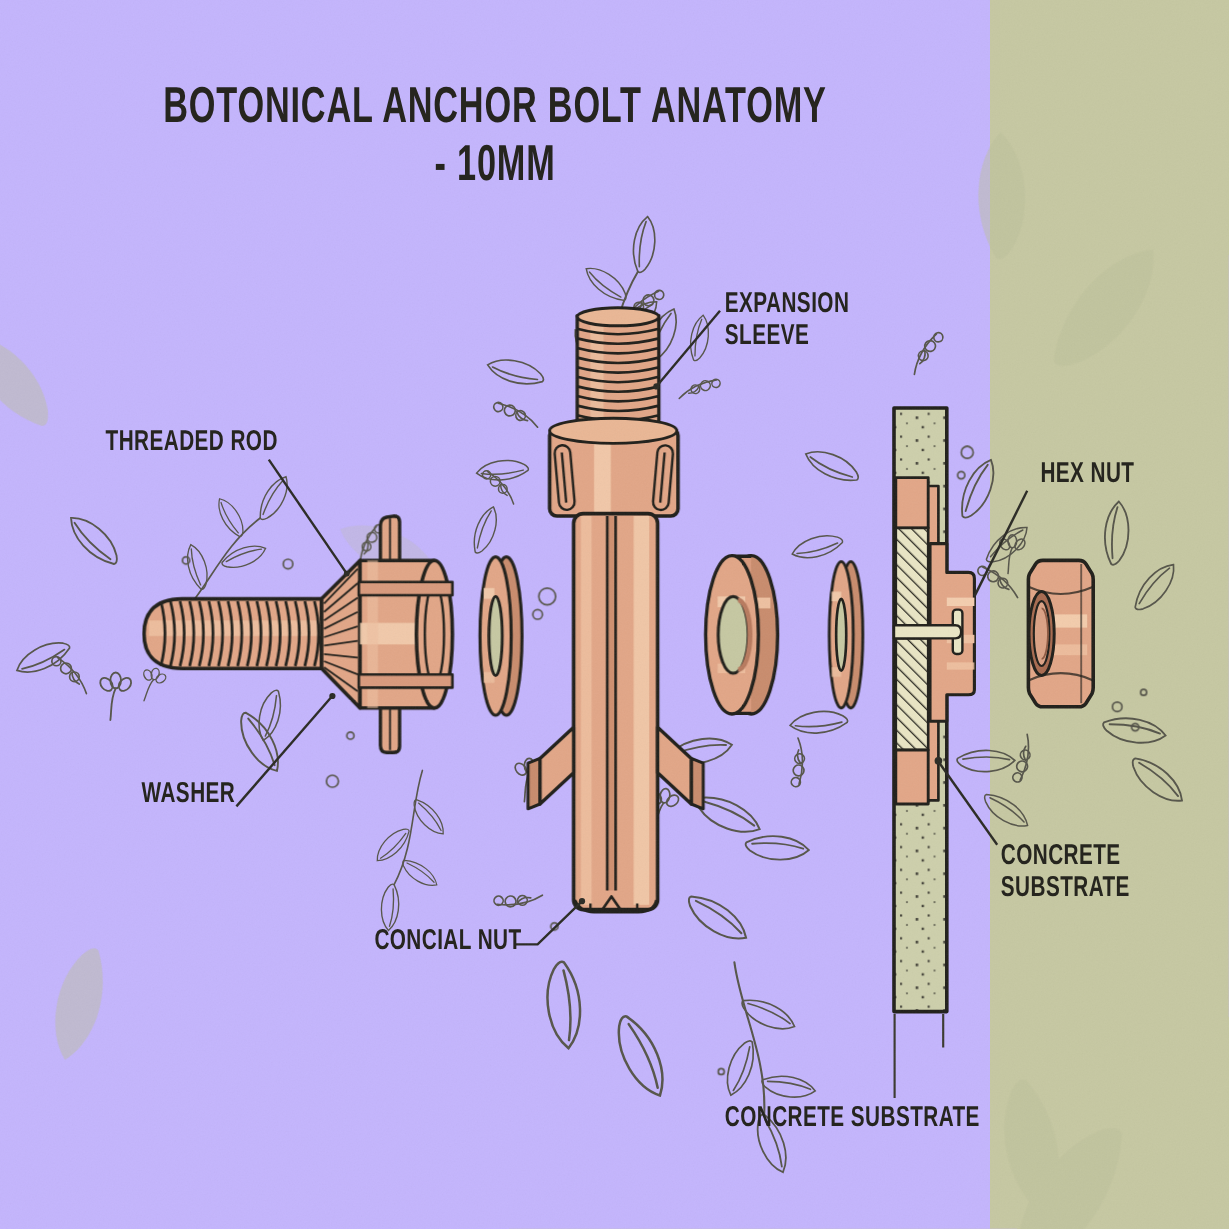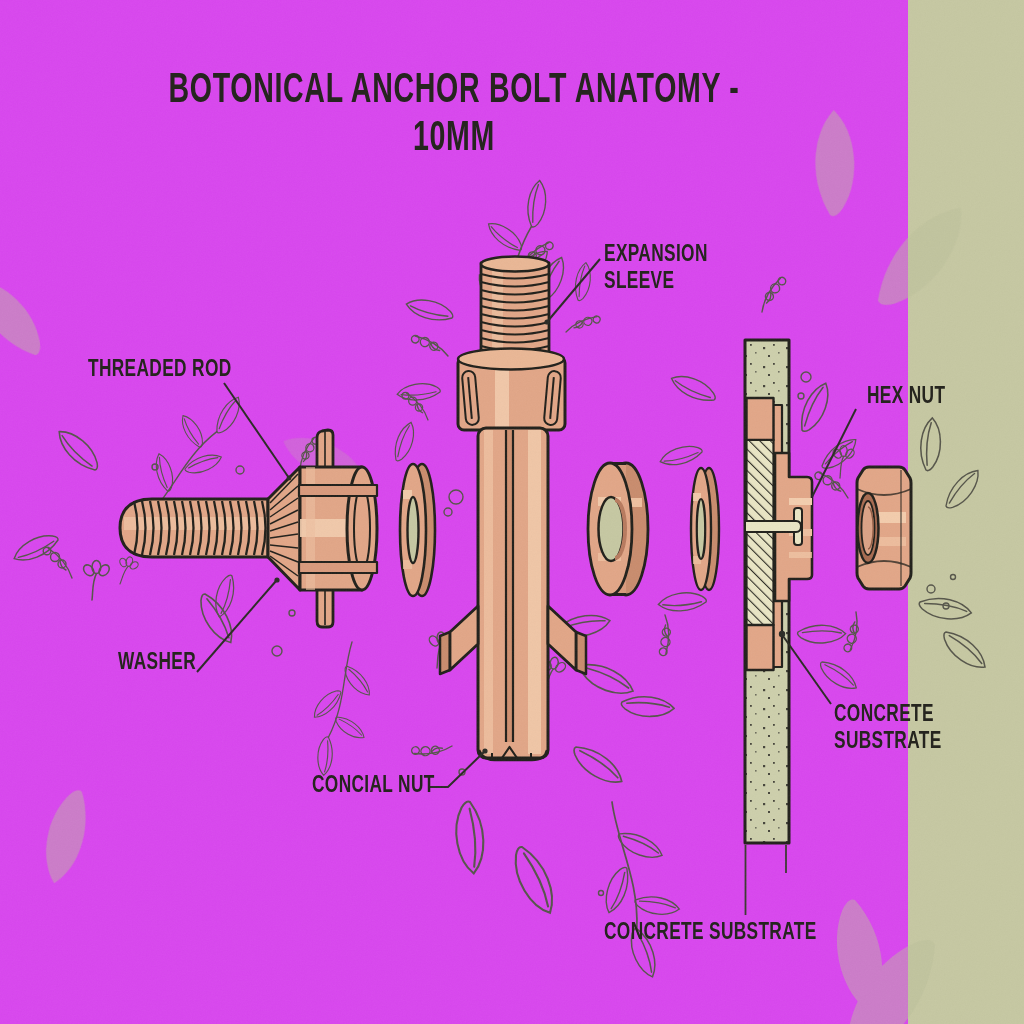--- a/index.html
+++ b/index.html
@@ -1,21 +1,21 @@
 <!DOCTYPE html>
 <html><head>
 <meta charset="utf-8">
 <style>
   html,body{margin:0;padding:0;}
   body{
     width:1024px;height:1024px;overflow:hidden;
     background:#c6c8a2;
     font-family:"Liberation Sans","DejaVu Sans",sans-serif;
   }
-  .stage{position:relative;width:908px;height:1024px;background:#d946ef;}
+  .stage{position:relative;width:825px;height:1024px;background:#c4b5fd;}
   svg.art{position:absolute;left:0;top:0;}
   .title{
     position:absolute;left:0;right:0;top:64px;text-align:center;
     font-weight:700;font-size:42px;letter-spacing:1px;color:#26251f;
     transform:scaleX(.68);
   }
   .lbl{
     position:absolute;font-weight:700;font-size:24px;line-height:1.12;
     letter-spacing:.5px;color:#26251f;transform-origin:0 0;
     transform:scaleX(.72);white-space:nowrap;

